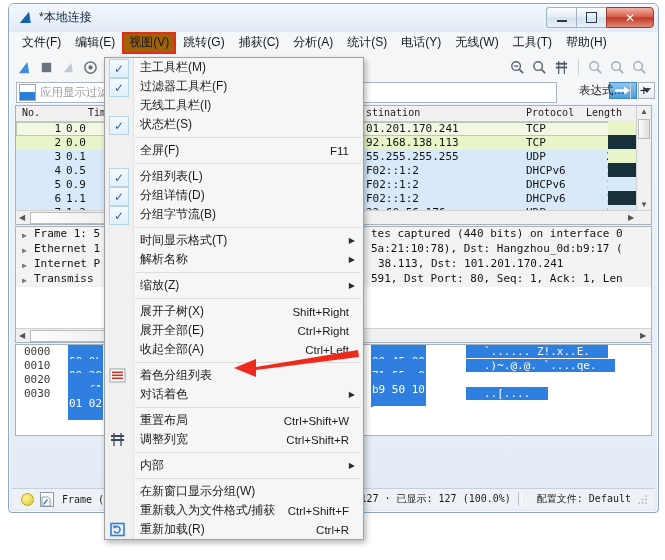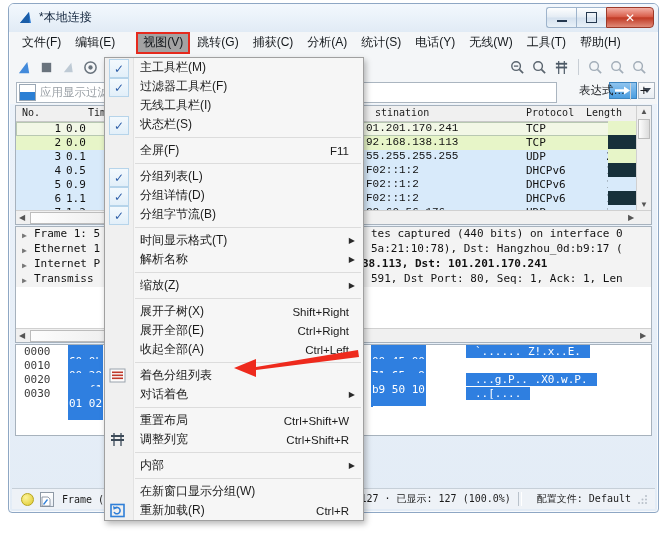--- a/index.html
+++ b/index.html
@@ -68,22 +68,21 @@
   }
   .menubar-inner { display: flex; align-items: center; height: 22px; padding-left: 5px; }
   .mb-item {
     font-size: 12px; color: #14181c;
     padding: 2px 7px 3px 7px;
     white-space: nowrap; cursor: default;
   }
   .mb-item.active {
     border: 2px solid #e62a1e;
     padding: 0px 5px 1px 5px;
-    background: #a3a3a3;
-    margin-left: 14px;
+    background: #a16207;
   }
 
   
   .toolbar {
     position: absolute; left: 1px; top: 50px; right: 1px; height: 26px;
     background: #f4f6f8; border-bottom: 1px solid #e4e8ec;
   }
   .tb-icons { display:flex; align-items:center; height:26px; gap:7px; padding-left:7px; }
   .tb-ic { width: 15px; height: 15px; opacity: .9; }
   .tb-sep { width:1px; height:16px; background:#c8ced5; margin: 0 2px; }
@@ -134,21 +133,21 @@
     font-size: 10px; color: #1b1b1b;
   }
   .pl-row {
     height: 14px; position: relative;
     font-family: "DejaVu Sans Mono","Liberation Mono", monospace;
     font-size: 11px; color: #111;
   }
   .pl-row span { position: absolute; top: 0px; white-space: nowrap; }
   .c-no    { width: 45px; text-align: right; }
   .c-time  { left: 50px; }
-  .c-dst   { left: 350px; font-family: Liberation Mono, monospace; }
+  .c-dst   { left: 350px; }
   .c-proto { left: 510px; }
   .c-len   { left: 570px; width: 40px; text-align: right;}
   .pl-vscroll {
     position: absolute; right: 0; top: 0; width: 14px; bottom: 13px;
     background: #f0f0f0; border-left: 1px solid #d0d0d0;
   }
   .pl-hscroll {
     position: absolute; left: 0; right: 0; bottom: 0; height: 13px;
     background: #f0f0f0; border-top: 1px solid #d0d0d0;
   }
@@ -180,21 +179,21 @@
     position: absolute; left: 6px; top: 340px; right: 6px; height: 90px;
     border: 1px solid #a7b2bd; background: #ffffff; overflow:hidden;
   }
   .hx-row {
     height: 14px; position: relative;
     font-family: "DejaVu Sans Mono","Liberation Mono", monospace;
     font-size: 11px; color: #111; white-space: pre;
   }
   .hx-off { position:absolute; left: 8px; color:#3a3a3a; }
   .hx-hex { position:absolute; left: 52px; background:#2f7fe0; color:#ffffff; padding: 10px 1px;}
-  .hx-asc { position:absolute; left: 450px; background:#2f7fe0; color:#ffffff; padding: 0 9px;}
+  .hx-asc { position:absolute; left: 450px; background:#2f7fe0; color:#ffffff; padding: 0 18px;}
 
   
   .statusbar {
     position: absolute; left: 3px; right: 3px; bottom: 3px; height: 20px;
     background: #eef2f7; border-top: 1px solid #c6cfd8;
     display: flex; align-items: center;
   }
   .sb-circle { width: 11px; height:11px; border-radius:50%;
     background: radial-gradient(circle at 35% 32%, #fdf49a, #ddc82c);
     border:1px solid #b6a41f; margin-left:9px; }
@@ -371,21 +370,21 @@
       </div>
       <div class="fb-divider"></div>
       <div class="expr-btn">表达式…</div>
       <div class="plus-btn">+</div>
     </div>
 
     <div class="pktlist">
       <div class="pl-head">
         <span style="left:6px;">No.</span>
         <span style="left:72px;">Time</span>
-        <span style="left:350px;margin-left:9px;">stination</span>
+        <span style="left:350px;">stination</span>
         <span style="left:510px;">Protocol</span>
         <span style="left:570px;">Length</span>
       </div>
       <div id="pl-rows">
           <div class="pl-row" style="background: rgb(242, 247, 230); box-shadow: rgb(184, 200, 178) 0px 0px 0px 1px inset;">
             <span class="c-no">1</span>
             <span class="c-time">0.0</span>
             <span class="c-dst">01.201.170.241</span>
             <span class="c-proto">TCP</span>
             <span class="c-len">55</span>
@@ -463,40 +462,40 @@
             <span style="position: absolute; left: 355px; top: 0px;">tes captured (440 bits) on interface 0</span>
           </div>
           <div class="dt-row">
             <span class="dt-tri">▶</span>
             <span class="dt-txt">Ethernet 1</span>
             <span style="position: absolute; left: 355px; top: 0px;">5a:21:10:78), Dst: Hangzhou_0d:b9:17 (</span>
           </div>
           <div class="dt-row">
             <span class="dt-tri">▶</span>
             <span class="dt-txt">Internet P</span>
-            <span style="position: absolute; left: 346px; top: 0px; font-weight: bold;">38.113, Dst: 101.201.170.241</span>
+            <span style="position: absolute; left: 362px; top: 0px;">38.113, Dst: 101.201.170.241</span>
           </div>
           <div class="dt-row">
             <span class="dt-tri">▶</span>
             <span class="dt-txt">Transmiss</span>
             <span style="position: absolute; left: 355px; top: 0px;">591, Dst Port: 80, Seq: 1, Ack: 1, Len</span>
           </div>
         </div>
       <div class="dt-hscroll">
         <div class="sb-arrow" style="position:absolute;left:0;width:12px;line-height:13px;">◀</div>
         <div class="sb-thumb" style="position:absolute;left:14px;width:180px;top:1px;height:10px;"></div>
         <div class="sb-arrow" style="position:absolute;right:2px;width:12px;line-height:13px;">▶</div>
       </div>
     </div>
 
     <div class="hexpane">
       <div id="hx-rows">
           <div class="hx-row"><span class="hx-off">0000</span><span class="hx-hex">60 0b</span><span class="hx-hex" style="left: 355px;">00 45 00</span><span class="hx-asc">`...... Z!.x..E.</span></div>
-          <div class="hx-row"><span class="hx-off">0010</span><span class="hx-hex">00 29</span><span class="hx-hex" style="left: 355px;">71 65 c9</span></div>
-          <div class="hx-row"><span class="hx-off">0020</span><span class="hx-hex">aa f1</span><span class="hx-hex" style="left: 355px;">b9 50 10</span><span class="hx-asc">...g.P.. .X0.w.P.</span></div>
+          <div class="hx-row"><span class="hx-off">0010</span><span class="hx-hex">00 29</span><span class="hx-hex" style="left: 355px;">71 65 c9</span><span class="hx-asc">.)~.@.@. `....qe.</span></div>
+          <div class="hx-row"><span class="hx-off">0020</span><span class="hx-hex">aa f1</span><span class="hx-hex" style="left: 355px;">b9 50 10</span></div>
           <div class="hx-row"><span class="hx-off">0030</span><span class="hx-hex">01 02</span><span class="hx-hex" style="left: 355px;"></span><span class="hx-asc">..[....</span></div>
         </div>
     </div>
 
     <div class="statusbar">
       <div class="sb-circle"></div>
       <div class="sb-doc">
         <svg width="10" height="11" viewBox="0 0 10 11">
             <path d="M1 1 h6 l2 2 v7 h-8 Z" fill="#ffffff" stroke="#7b8795" stroke-width="0.8"></path>
             <path d="M2 8 L6 3 L7 4 L3 9 Z" fill="#2f7fd8"></path>
@@ -615,20 +614,24 @@
         <div class="dd-sep"></div>
         <div class="dd-item">
           <span class="dd-label">内部</span>
           <span class="dd-arrow">▶</span>
         </div>
         <div class="dd-sep"></div>
         <div class="dd-item">
           <span class="dd-label">在新窗口显示分组(W)</span>
         </div>
         <div class="dd-item">
+          <span class="dd-label">重新载入为文件格式/捕获</span>
+          <span class="dd-accel">Ctrl+Shift+F</span>
+        </div>
+        <div class="dd-item">
           <div class="dd-icon-img"><svg width="17" height="15" viewBox="0 0 17 15">
               <rect x="2" y="1.5" width="13" height="12" fill="none" stroke="#2f7fd8" stroke-width="1.6"></rect>
               <path d="M6 5 a3.2 3.2 0 1 1 -1 4" fill="none" stroke="#2f7fd8" stroke-width="1.6"></path>
               <path d="M4 3 L8 5 L4.6 6.8 Z" fill="#2f7fd8"></path>
             </svg></div>
           <span class="dd-label">重新加载(R)</span>
           <span class="dd-accel">Ctrl+R</span>
         </div>
       </div>
   </div>

